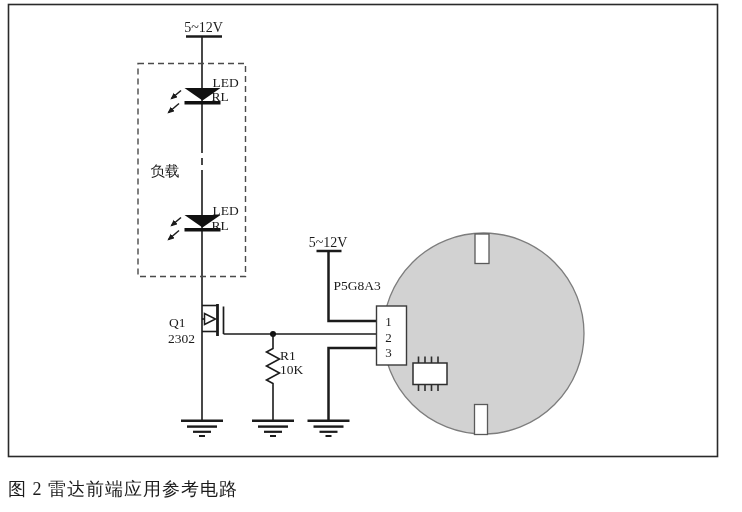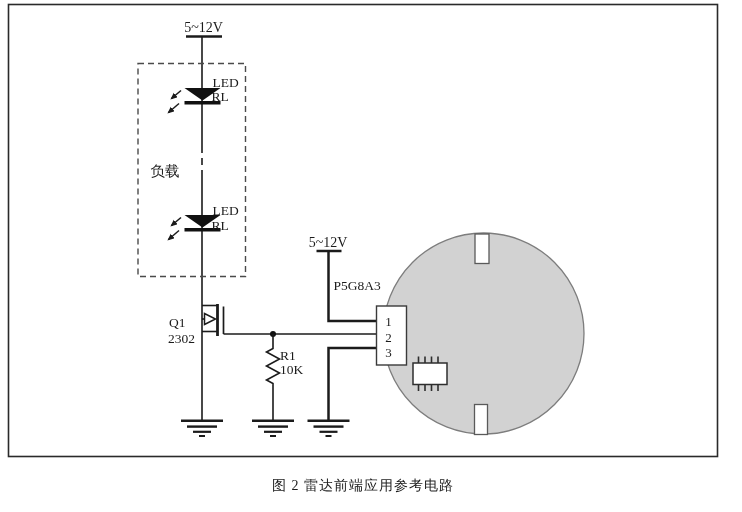--- a/index.html
+++ b/index.html
@@ -7,22 +7,21 @@
     position:relative;
     width:742px; height:512px;
     background:#ffffff;
     overflow:hidden;
     font-family:"Liberation Serif","DejaVu Serif",serif;
   }
   .stage svg { position:absolute; left:0; top:0; }
   .caption {
     position:absolute;
     left:8px; top:477px; width:710px;
-    text-align:center;
-    font-size:14px;
+    font-size:18px;
     color:#1b1b1b;
     letter-spacing:1px;
   }
   
   .t { font-family:"Liberation Serif","DejaVu Serif",serif; fill:#1b1b1b; }
   .t14 { font-size:14px; }
   .t13 { font-size:13.5px; }
   .tcjk { font-size:14.5px; }
   .tpin { font-size:13px; }
   

